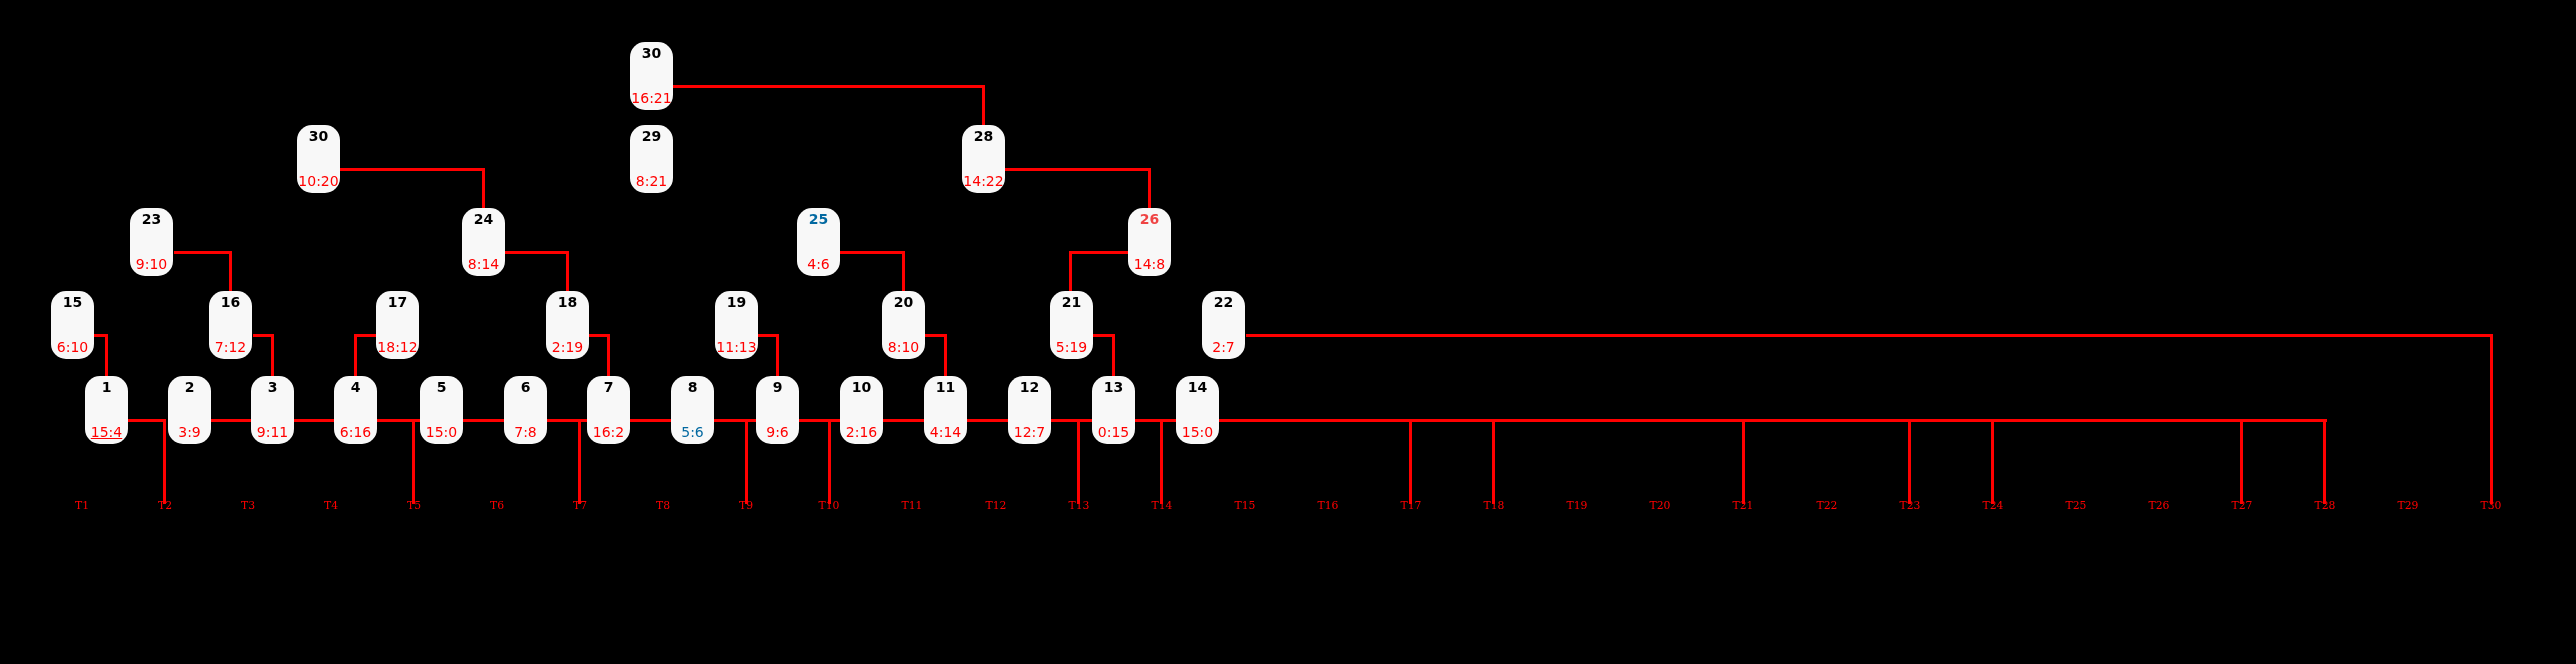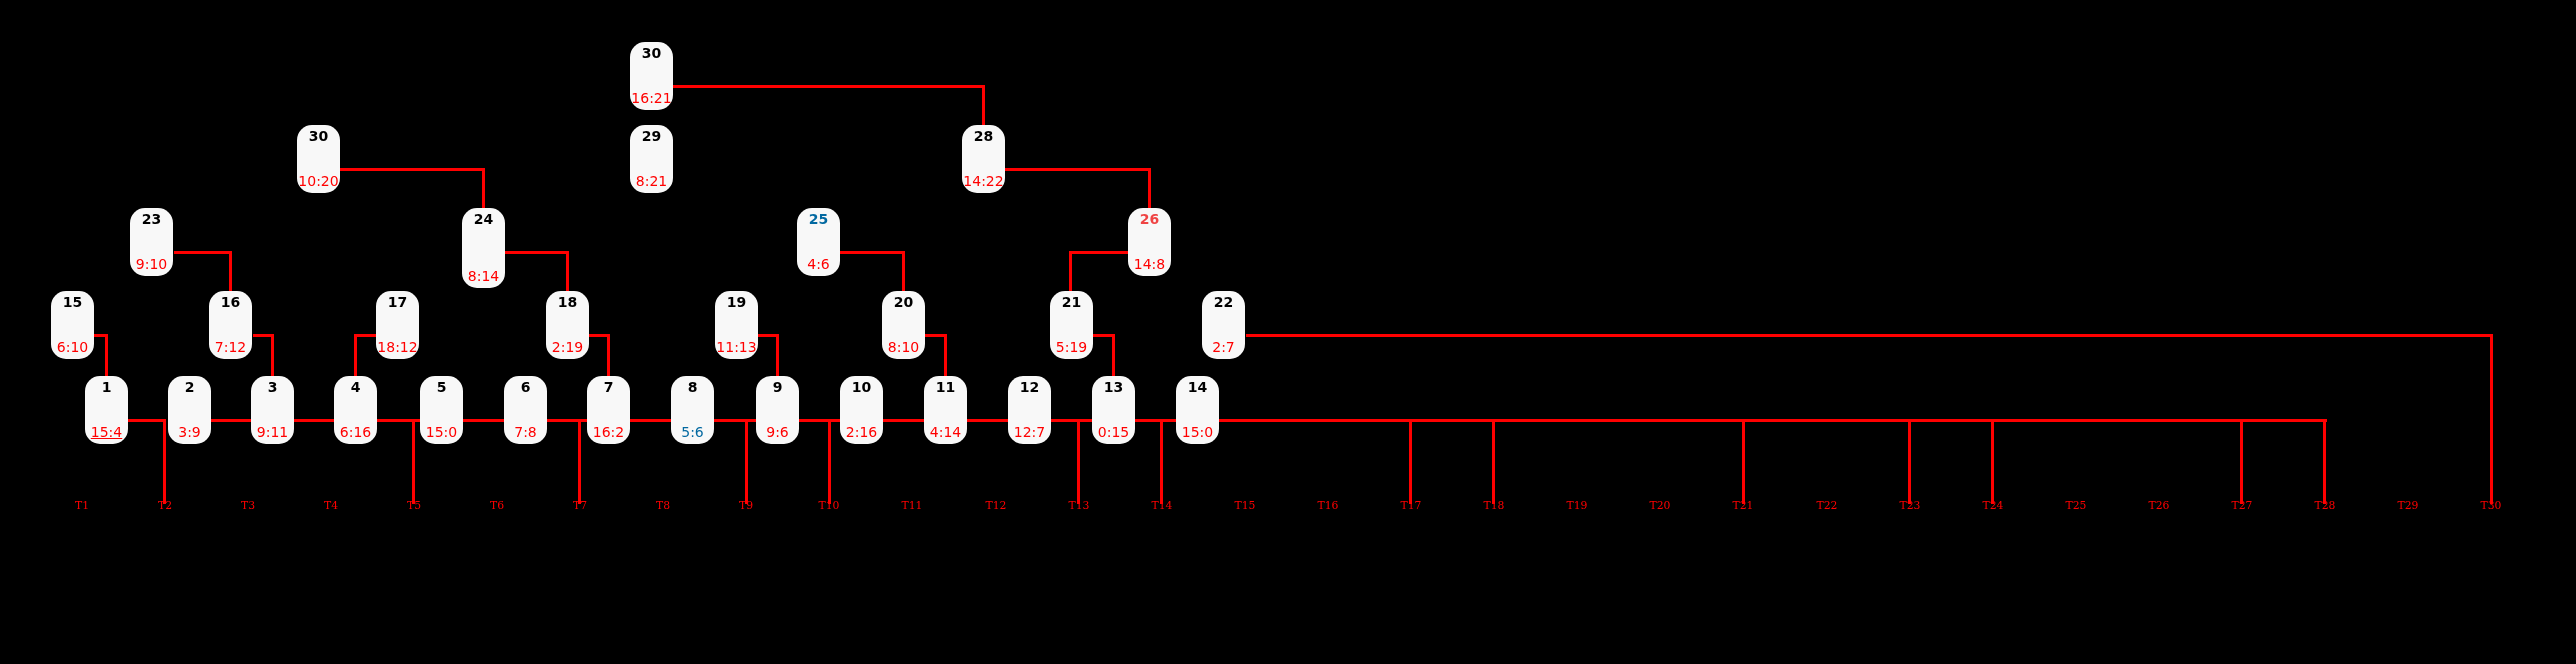--- a/index.html
+++ b/index.html
@@ -212,21 +212,21 @@
         <div class="nval" style="color: rgb(255, 0, 0);">5:19</div>
       </div>
       <div class="node" style="left: 1202px; top: 291px; height: 68px; background: rgb(248, 248, 248);">
         <div class="nid" style="color: rgb(0, 0, 0);">22</div>
         <div class="nval" style="color: rgb(255, 0, 0);">2:7</div>
       </div>
       <div class="node" style="left: 130px; top: 208px; height: 68px; background: rgb(248, 248, 248);">
         <div class="nid" style="color: rgb(0, 0, 0);">23</div>
         <div class="nval" style="color: rgb(255, 0, 0);">9:10</div>
       </div>
-      <div class="node" style="left: 462px; top: 208px; height: 80px; background: rgb(248, 248, 248);">
+      <div class="node" style="left: 462px; top: 208px; height: 68px; background: rgb(248, 248, 248);">
         <div class="nid" style="color: rgb(0, 0, 0);">24</div>
         <div class="nval" style="color: rgb(255, 0, 0);">8:14</div>
       </div>
       <div class="node" style="left: 797px; top: 208px; height: 68px; background: rgb(248, 248, 248);">
         <div class="nid" style="color: #0369a1;">25</div>
         <div class="nval" style="color: rgb(255, 0, 0);">4:6</div>
       </div>
       <div class="node" style="left: 1128px; top: 208px; height: 68px; background: rgb(248, 248, 248);">
         <div class="nid" style="color: #ef4444;">26</div>
         <div class="nval" style="color: rgb(255, 0, 0);">14:8</div>

